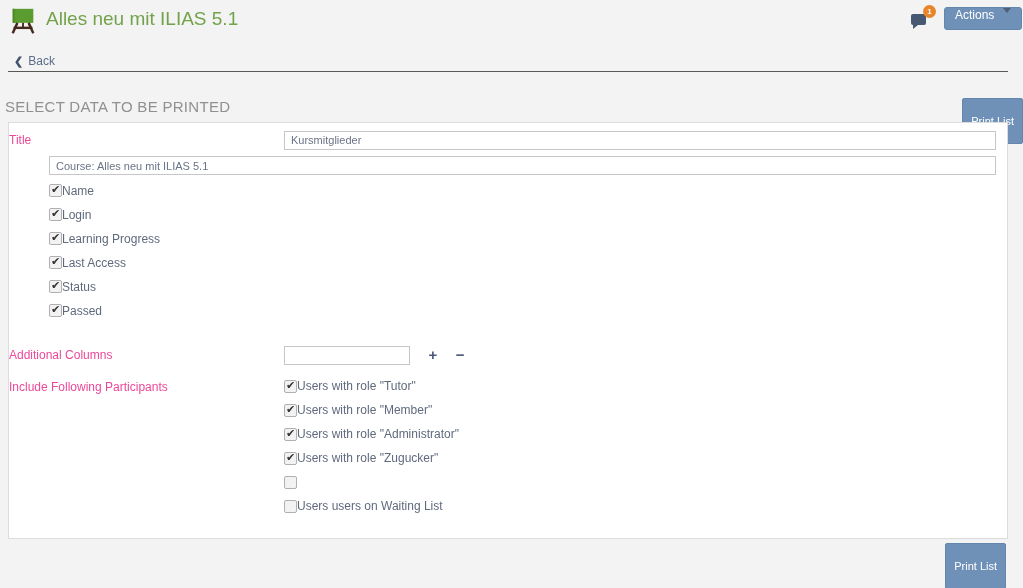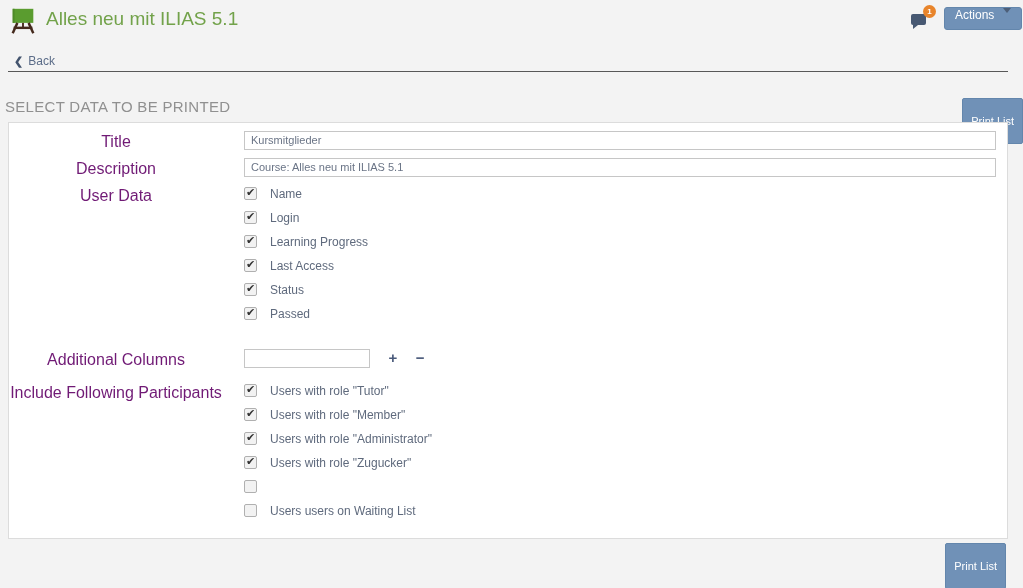--- a/index.html
+++ b/index.html
@@ -63,33 +63,33 @@
   }
 
   
   .panel {
     position:absolute; left:8px; right:15px; top:122px; height:417px;
     background:#fff; border:1px solid #dcdcdc;
     padding-top:7px;
   }
   .form-row { display:flex; margin-bottom:6px; }
   .lbl {
-    width:235px; flex-shrink:0; text-align:center; padding-right:21px; padding-top:3px;
-    font-size:16px; color:#701a75;
-  }
-  .ctrl { flex:1; margin-right:11px; }
+    width:235px; flex-shrink:0; text-align:left; padding-right:21px; padding-top:3px;
+    font-size:12px; color:#ec4899;
+  }
+  .ctrl { flex:1; margin-right:11px;margin-left:40px; }
   .txt {
     width:100%; height:19px; border:1px solid #c6c6c6; background:#fff;
     font-family:"Liberation Sans", sans-serif; font-size:11px; color:#6a7486;
     padding:0 6px; outline:none;
   }
   .txt.small { width:126px; }
   .row-tight { margin-bottom:0; }
   .grp { margin-top:3px; }
-  .opt { display:flex; gap:13px; height:13px; margin-bottom:11px; }
+  .opt { display:flex; align-items:center; height:13px; margin-bottom:11px; }
   .opt-label { font-size:12px; color:#5f6a7d; white-space:nowrap; }
   .cb {
     width:13px; height:13px; flex-shrink:0;
     border:1px solid #b0b0b0; background:#f2f2f2; border-radius:2px;
     position:relative; cursor:pointer;
   }
   .cb.checked::after {
     content:"\2714"; position:absolute; left:1px; top:-2px;
     font-size:11px; color:#333;
   }
@@ -144,28 +144,26 @@
   <div class="panel">
 
     <div class="form-row">
       <div class="lbl">Title</div>
       <div class="ctrl">
         <input class="txt" type="text" value="Kursmitglieder" style="">
       </div>
     </div>
 
     <div class="form-row">
-      <div class="lbl">Description</div>
       <div class="ctrl">
         <input class="txt" type="text" value="Course: Alles neu mit ILIAS 5.1" style="">
       </div>
     </div>
 
     <div class="form-row row-tight">
-      <div class="lbl">User Data</div>
       <div class="ctrl grp">
 
           <div class="opt">
             <span class="cb checked"></span>
             <span class="opt-label">Name</span>
           </div>
 
           <div class="opt">
             <span class="cb checked"></span>
             <span class="opt-label">Login</span>

